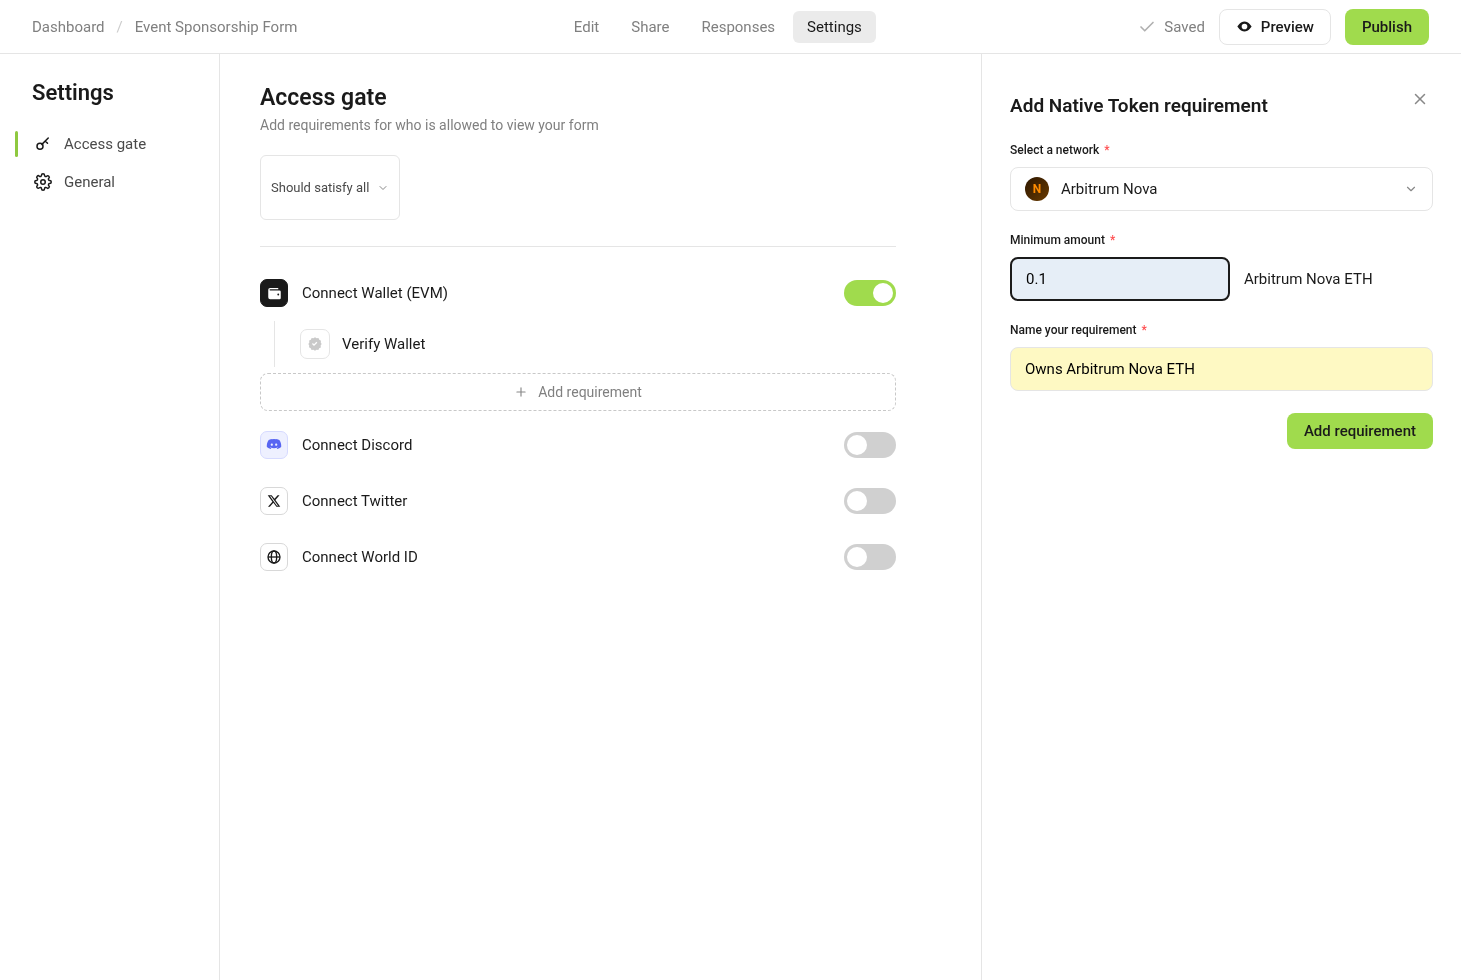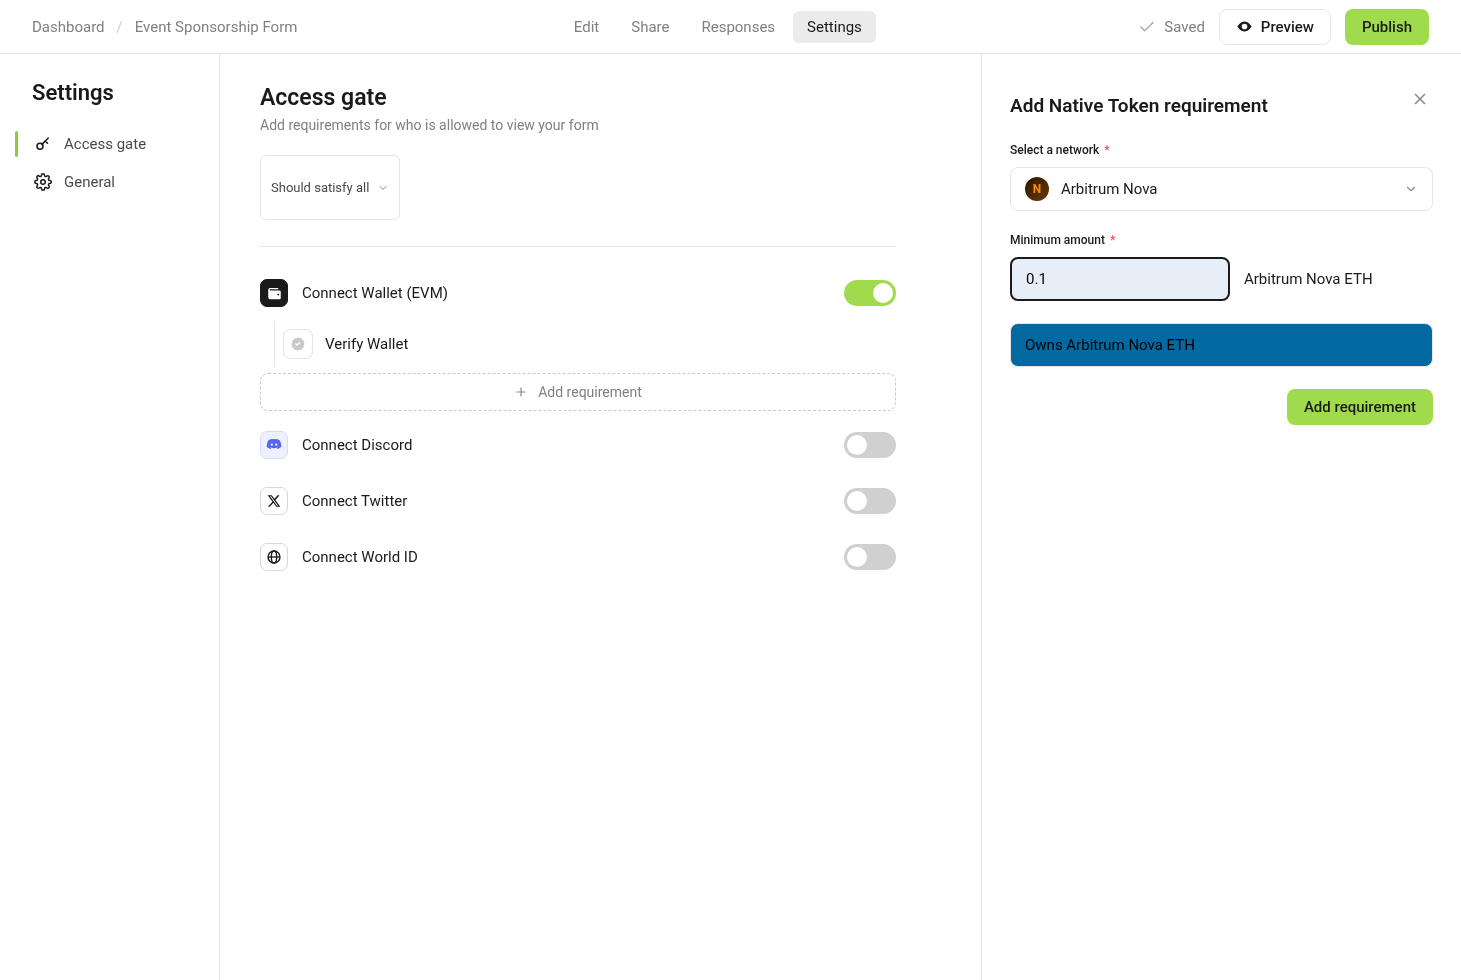--- a/index.html
+++ b/index.html
@@ -117,21 +117,21 @@
     transition: background .15s;
   }
   .toggle::after {
     content: ""; position: absolute; top: 3px; left: 3px;
     width: 20px; height: 20px; border-radius: 50%;
     background: #fff;
   }
   .toggle.on { background: var(--green); }
   .toggle.on::after { left: auto; right: 3px; }
 
-  .sub-block { margin-left: 14px; border-left: 1px solid var(--border); padding-left: 8px; }
+  .sub-block { margin-left: 14px; border-left: 1px solid var(--border); padding-left: 25px; }
   .sub-row { display:flex; align-items:center; padding: 8px 0; }
   .verify-badge {
     width: 30px; height: 30px; border-radius: 7px;
     border: 1px solid var(--border); display:flex;align-items:center;justify-content:center;
     margin-right: 12px;
   }
   .add-req-btn {
     display:flex; align-items:center; justify-content:center; gap:10px;
     border: 1px dashed #c8c8c8; border-radius: 8px;
     padding: 10px; color: var(--text-gray); font-size: 14px;
@@ -361,21 +361,25 @@
         <span>Minimum amount</span>
         <span class="req">*</span>
       </div>
       <div class="amount-row">
         <input class="text-input" type="text" value="0.1" style="">
         <span class="amount-unit">Arbitrum Nova ETH</span>
       </div>
     </div>
 
     <div class="field">
-      <input class="text-input" type="text" style="background: #0369a1; border: 1px solid var(--border);" value="Owns Arbitrum Nova ETH">
+      <div class="field-label">
+        <span>Name your requirement</span>
+        <span class="req">*</span>
+      </div>
+      <input class="text-input" type="text" style="background: #fef9c3; border: 1px solid var(--border);" value="Owns Arbitrum Nova ETH">
     </div>
 
     <div class="rp-footer">
       <div class="btn btn-primary">
         <span>Add requirement</span>
       </div>
     </div>
   </div>
 
 </div>

